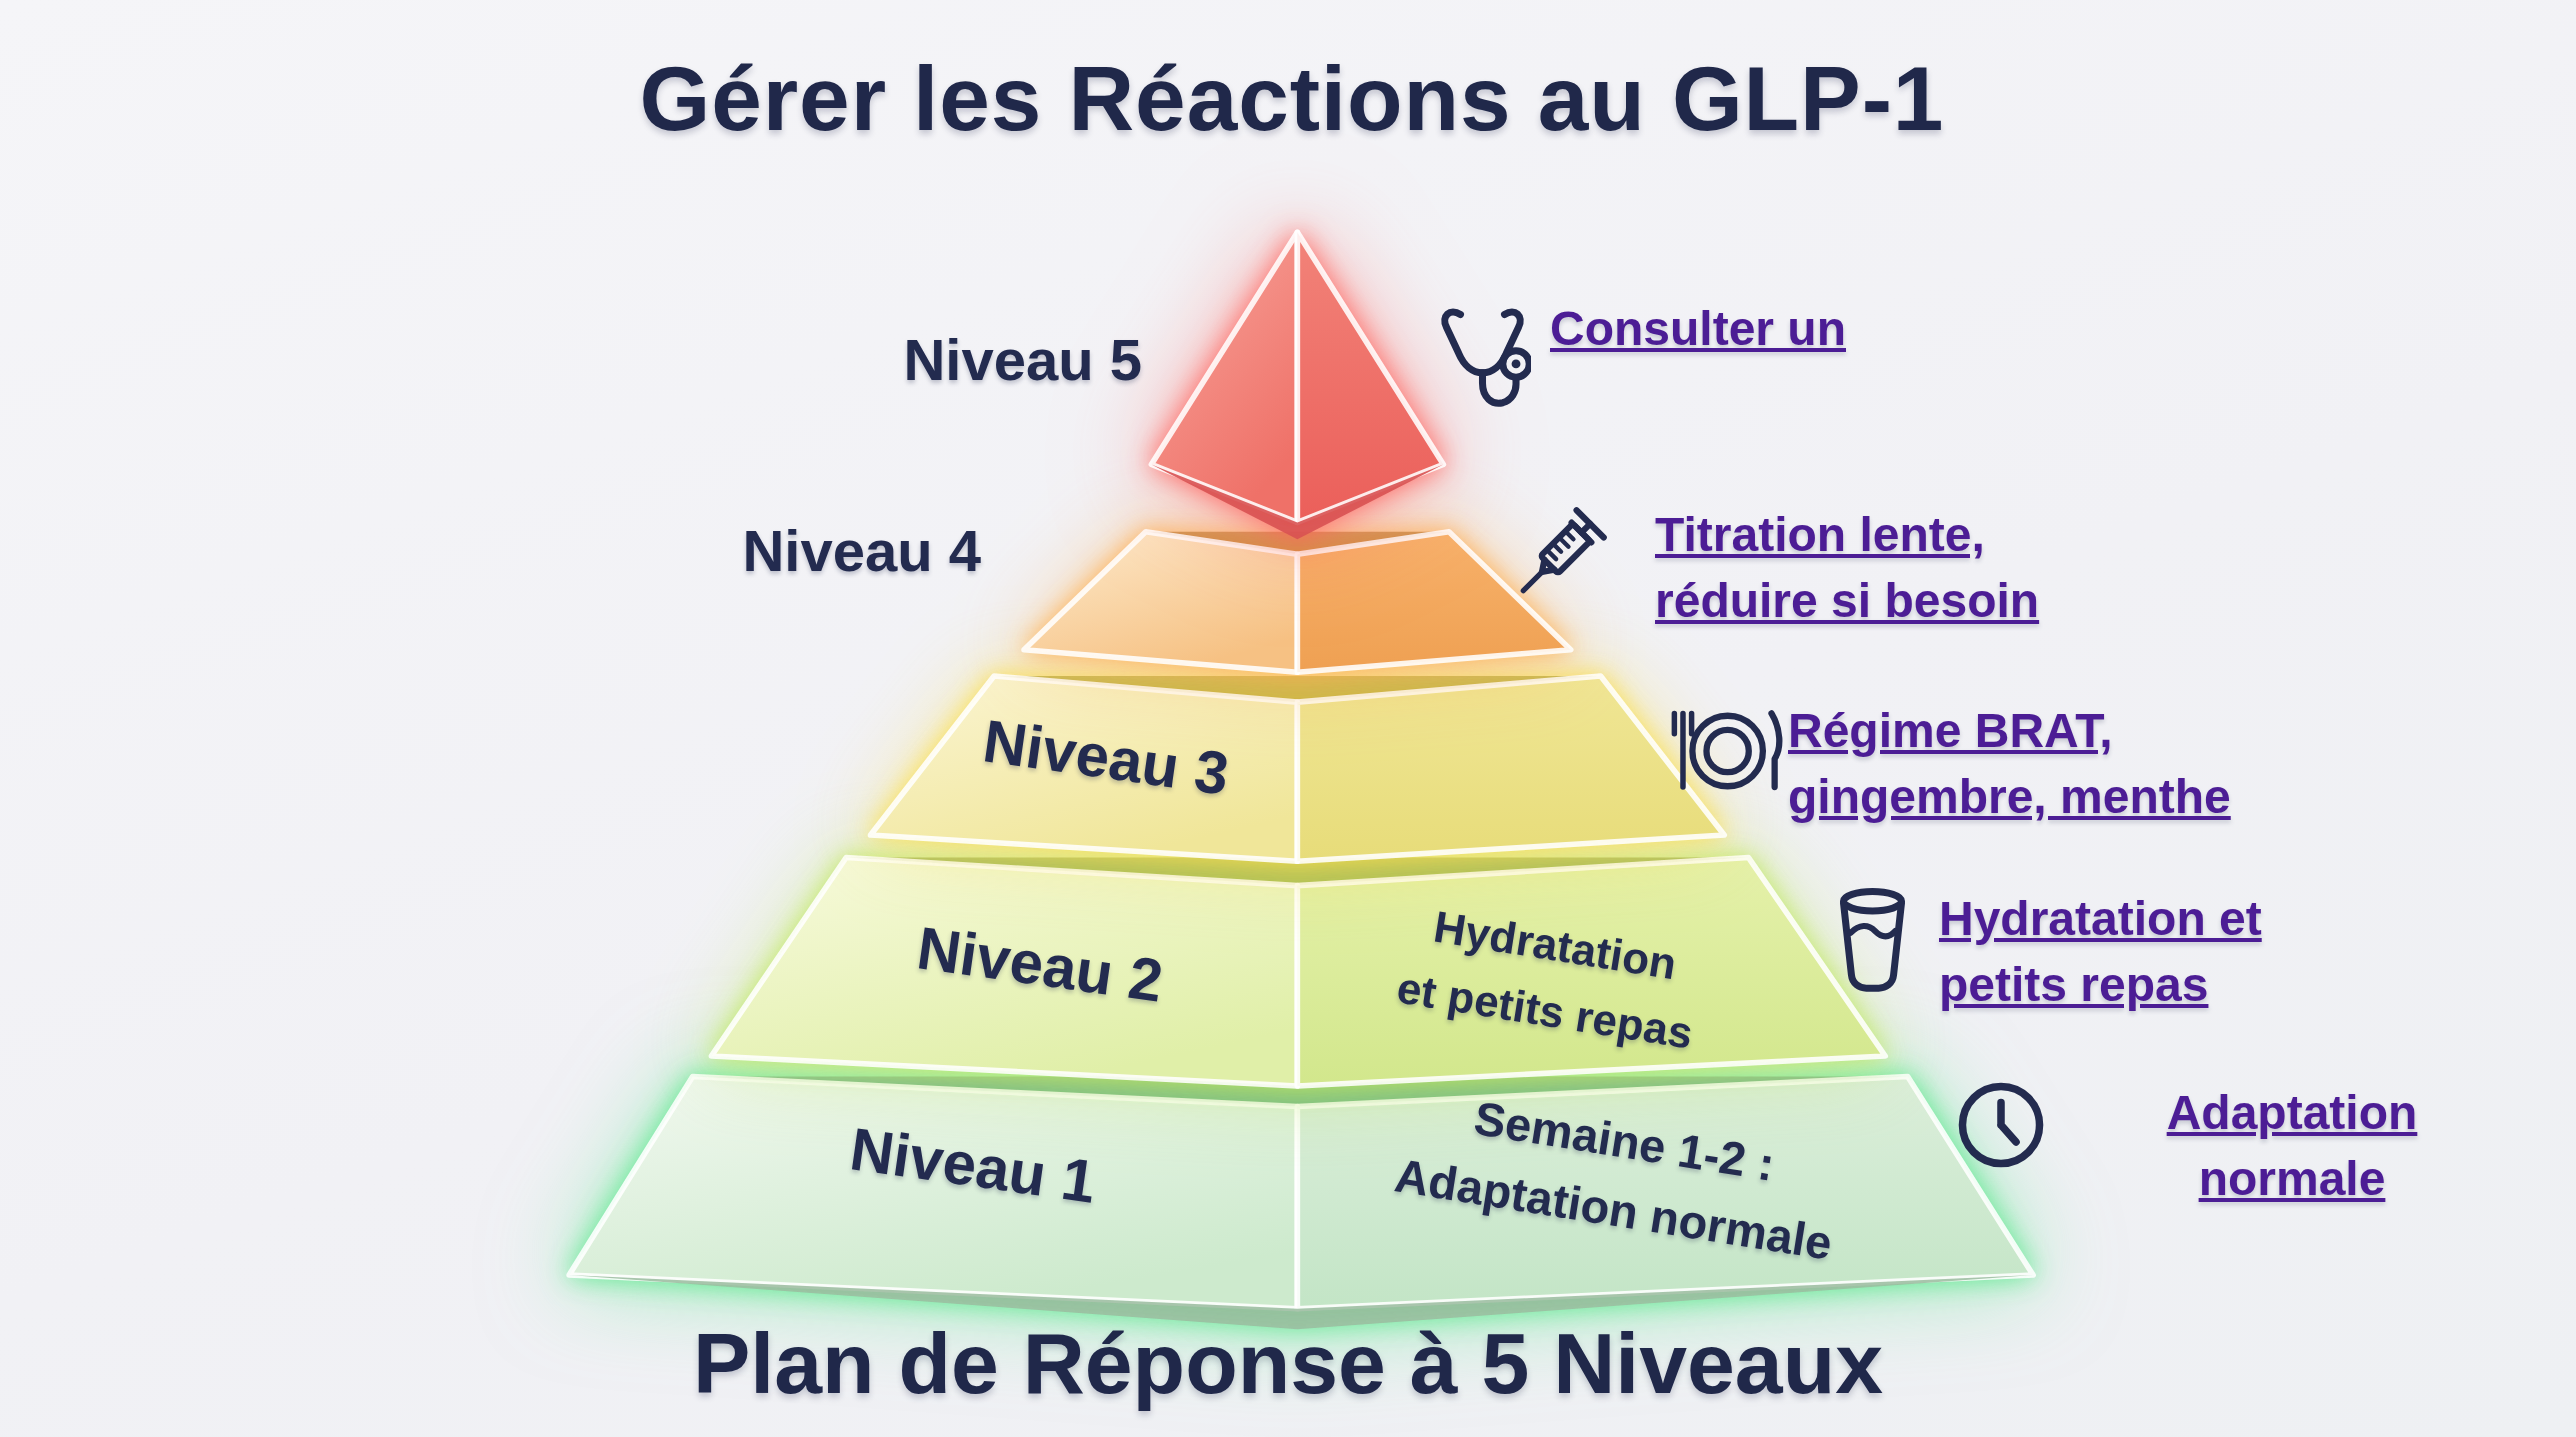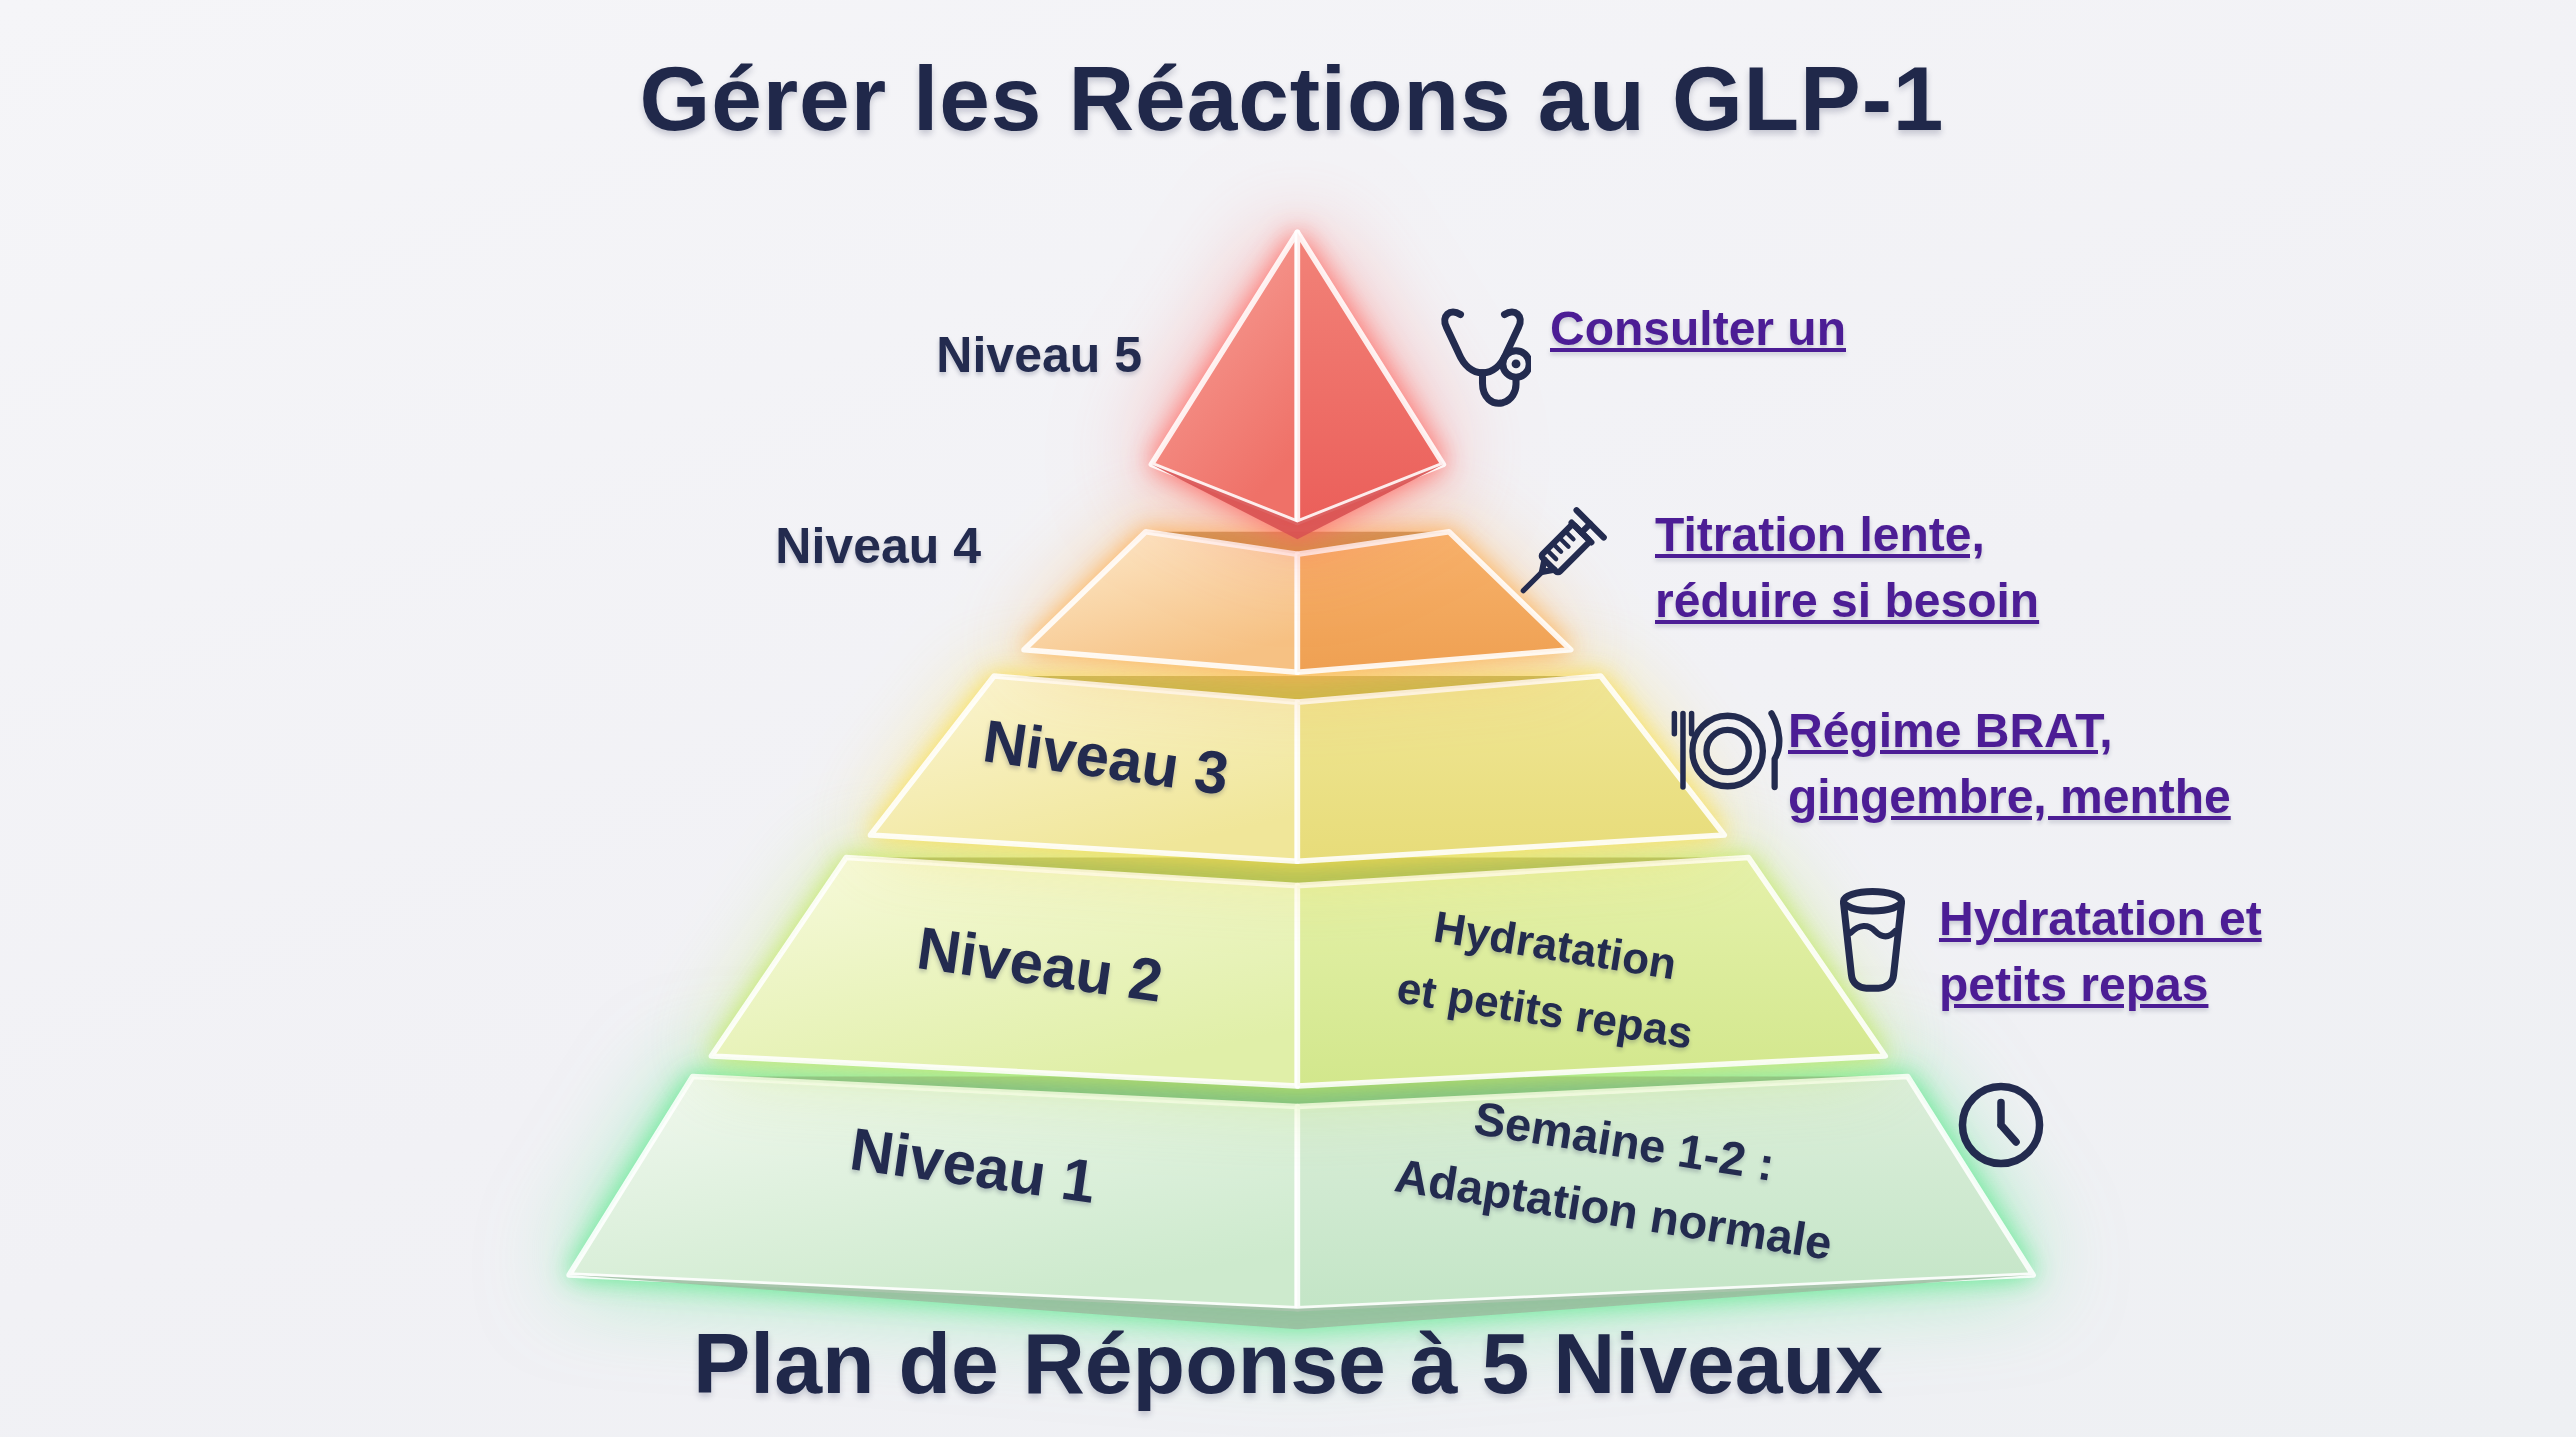--- a/index.html
+++ b/index.html
@@ -25,21 +25,21 @@
   .glow1 { filter:drop-shadow(0 0 14px rgba(90,232,140,.95)) drop-shadow(0 0 46px rgba(90,232,140,.5)); }
   .glow2 { filter:drop-shadow(0 0 13px rgba(190,232,90,.9)) drop-shadow(0 0 42px rgba(190,232,90,.45)); }
   .glow3 { filter:drop-shadow(0 0 13px rgba(250,222,70,.9)) drop-shadow(0 0 42px rgba(250,222,70,.45)); }
   .glow4 { filter:drop-shadow(0 0 13px rgba(255,172,72,.9)) drop-shadow(0 0 42px rgba(255,172,72,.45)); }
   .glow5 { filter:drop-shadow(0 0 15px rgba(255,96,90,.95)) drop-shadow(0 0 50px rgba(255,108,100,.5)); }
   .face-stroke { stroke:#ffffff; stroke-opacity:.88; stroke-width:6; stroke-linejoin:round; }
   .lbl {
     position:absolute; font-weight:700; color:#232b4f;
     text-shadow:0 2.8px 4.7px rgba(35,43,79,.25); white-space:nowrap;
   }
-  .lbl.out { font-size:50px; width:337px; text-align:right; }
+  .lbl.out { font-size:58px; width:337px; text-align:right; }
   .n5 { left:805px; top:326px; }
   .n4 { left:644px; top:517px; }
   .lbl.face { font-size:60px; width:412px; text-align:center; transform:rotate(8deg); }
   .n3 { left:900px; top:723px; }
   .n2 { left:834px; top:930px; }
   .n1 { left:767px; top:1131px; }
   .facetext {
     position:absolute; font-weight:700; color:#232b4f; text-align:center;
     text-shadow:0 2.8px 4.7px rgba(35,43,79,.25); white-space:nowrap;
   }
@@ -214,16 +214,20 @@
     <div>gingembre, menthe</div>
   </div>
   <div class="ann a4">
     <div>Titration lente,</div>
     <div>réduire si besoin</div>
   </div>
   <div class="ann a2">
     <div>Hydratation et</div>
     <div>petits repas</div>
   </div>
+  <div class="ann a1">
+    <div>Adaptation</div>
+    <div>normale</div>
+  </div>
 
   <div class="subtitle hdg">Plan de Réponse à 5 Niveaux</div>
 </div>
 
 
 </body></html>

